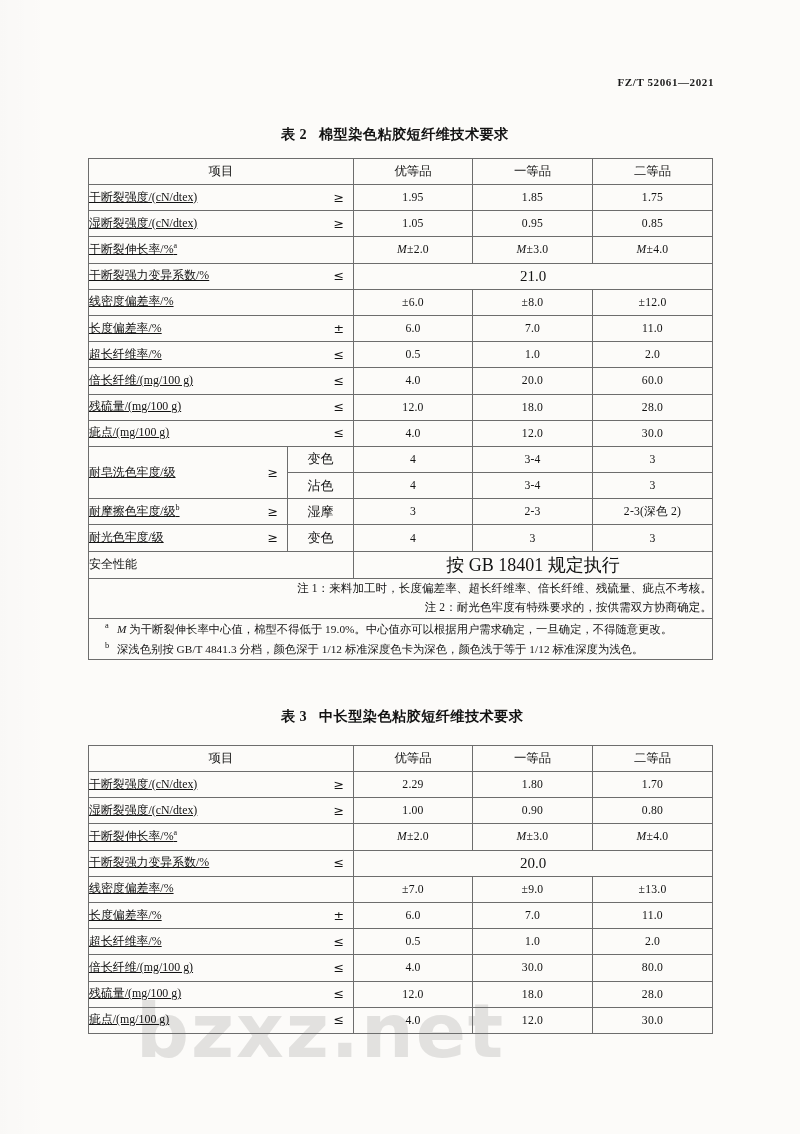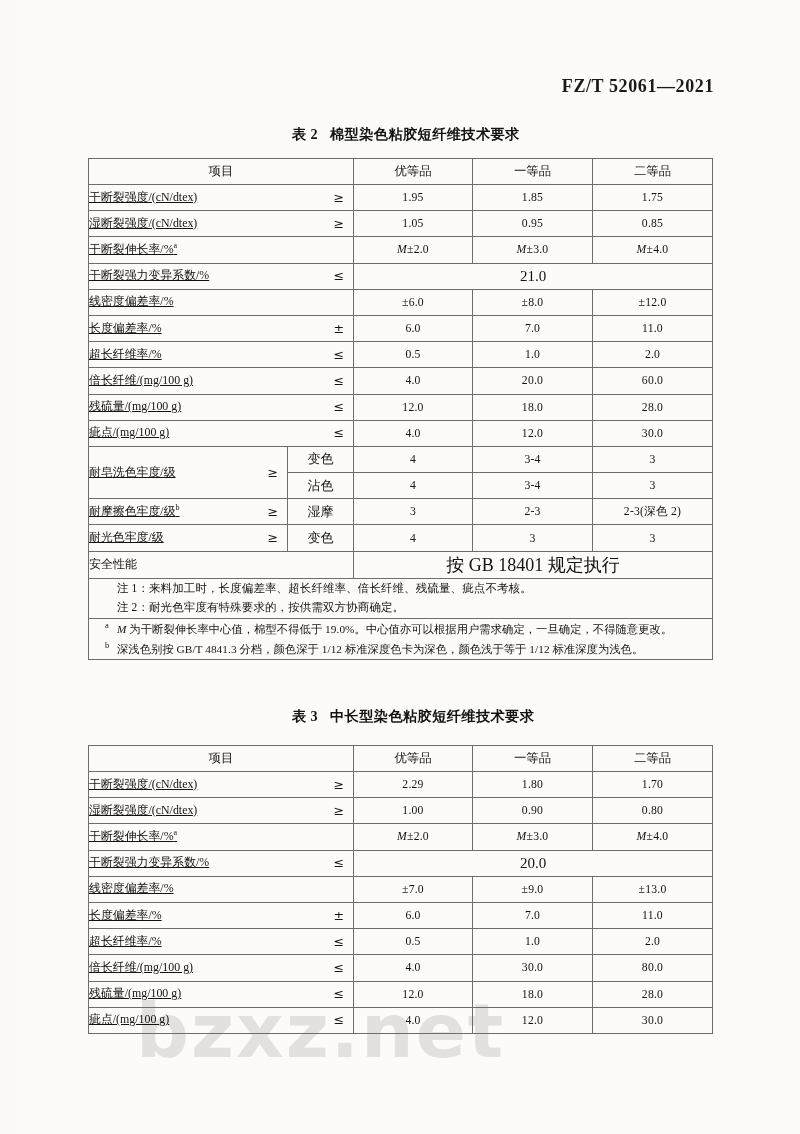--- a/index.html
+++ b/index.html
@@ -42,36 +42,36 @@
 
   .content { position: relative; z-index: 2; }
 
   
   .doc-header {
     position: absolute;
     top: 76px;
     right: 86px;
     font-family: "Liberation Serif", serif;
     font-weight: 700;
-    font-size: 18px;
+    font-size: 11px;
     letter-spacing: 0.6px;
     color: #1a1a1a;
   }
 
   
   .table-caption {
     position: absolute;
     left: 281px;
     font-weight: 700;
     font-size: 14.2px;
     letter-spacing: 0.4px;
     color: #131313;
     white-space: nowrap;
   }
-  .table-caption .cap-num { margin-right: 12px; margin-left: 11px; }
+  .table-caption .cap-num { margin-right: 12px; }
 
   
   .std-table {
     position: absolute;
     left: 88px;
     width: 624px;
     border-collapse: collapse;
     table-layout: fixed;
     font-size: 11.6px;
     color: #131313;
@@ -137,21 +137,21 @@
   }
   .cell-safety-val {
     text-align: center;
     font-weight: 700;
     font-size: 18px;
   }
 
   
   .notes-cell {
     padding: 7px 0 8px 0;
-    text-align: left;
+    text-align: right;
     margin-top: 36px;
   }
   .note-line {
     padding-left: 28px;
     font-size: 11.5px;
     line-height: 1.72;
     letter-spacing: 0.1px;
     color: #141414;
   }
   .foot-cell {

